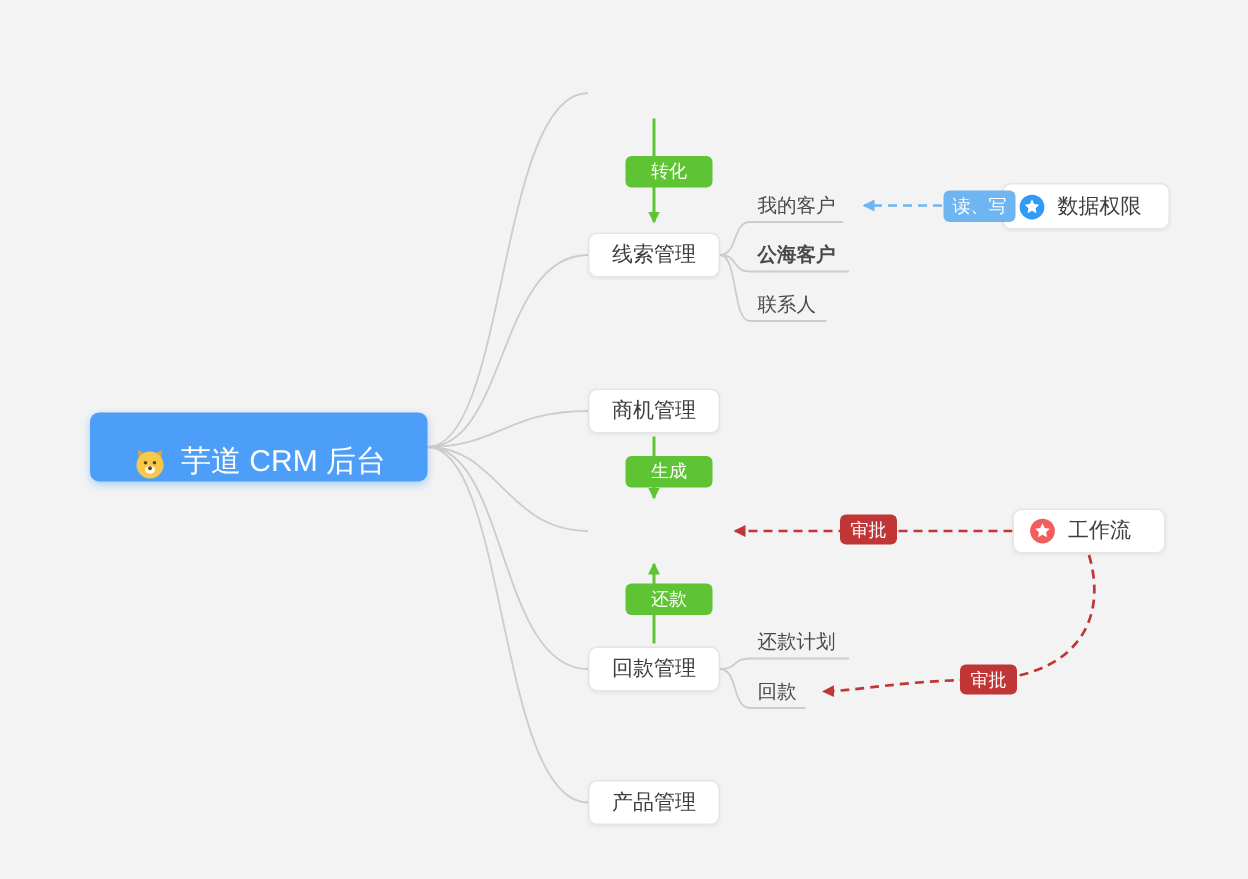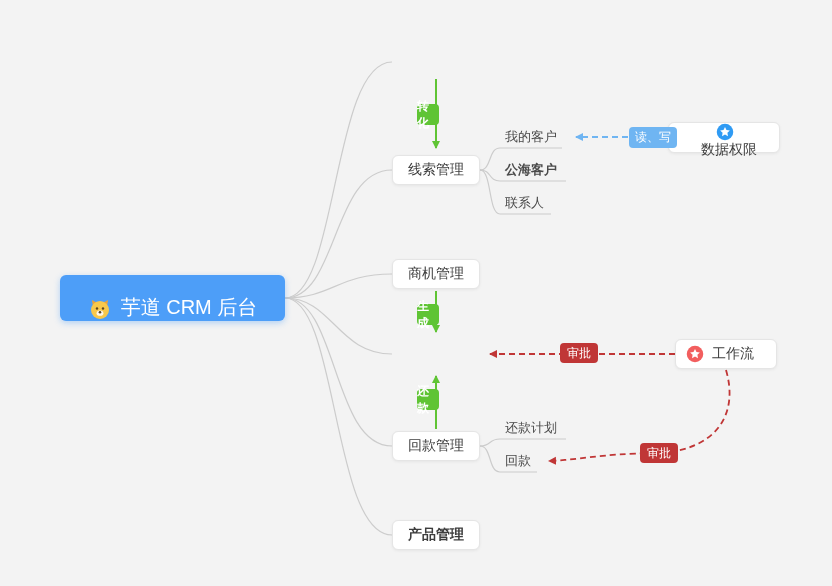--- a/index.html
+++ b/index.html
@@ -13,21 +13,21 @@
   .red-dash { fill:none; stroke:var(--red,#c03636); stroke-width:1.8; stroke-dasharray:6 4; }
   .node { position:absolute; background:#ffffff; border:1px solid var(--node-border,#e5e5e5); border-radius:6px;
           box-shadow:0 1px 3px rgba(0,0,0,.06); font-size:14px; color:#3d3d3d;
           display:flex; align-items:center; justify-content:center; }
   .node.with-icon { justify-content:flex-start; padding-left:10px; }
   .root { position:absolute; left:60px; top:275px; width:225px; height:46px; background:var(--root-blue,#4d9ef8);
           border-radius:6px; color:#ffffff; font-size:20px; display:flex; align-items:flex-end; justify-content:center;
           gap:9px; box-shadow:0 2px 6px rgba(77,158,248,.4); }
   .badge { position:absolute; color:#ffffff; font-size:12px; border-radius:4px;
            display:flex; align-items:center; justify-content:center; }
-  .badge.green { background:var(--green,#5fc434); width:22px; height:21px;font-weight:bold; }
+  .badge.green { background:var(--green,#5fc434); width:58px; height:21px; }
   .badge.blue  { background:var(--light-blue,#6fb5f2); width:48px; height:21px; }
   .badge.red   { background:var(--red,#c03636); width:38px; height:20px; }
   .sub-label { position:absolute; font-size:13px; color:#4a4a4a; height:18px; line-height:18px; white-space:nowrap; }
   .icon-circle { width:18px; height:18px; margin-right:8px; flex:0 0 auto; display:inline-flex; }
   .root-logo { width:24px; height:24px; display:inline-flex; }
 </style>
 </head>
 <body>
 
 <div class="canvas">
@@ -86,25 +86,25 @@
 
   <div class="node" style="left:392px; top:155px; width:88px; height:30px;">
     <span>线索管理</span>
   </div>
   <div class="node" style="left:392px; top:259px; width:88px; height:30px;">
     <span>商机管理</span>
   </div>
   <div class="node" style="left:392px; top:431px; width:88px; height:30px;">
     <span>回款管理</span>
   </div>
-  <div class="node" style="left:392px; top:520px; width:88px; height:30px;font-weight:bold;">
+  <div class="node" style="left:392px; top:520px; width:88px; height:30px;">
     <span>产品管理</span>
   </div>
 
-  <div class="node with-icon" style="left:668px; top:122px; width:112px; height:31px;flex-direction:column;">
+  <div class="node with-icon" style="left:668px; top:122px; width:112px; height:31px;">
     <span class="icon-circle">
       <svg width="18" height="18" viewBox="0 0 24 24">
         <circle cx="12" cy="12" r="11" fill="#2f9bf4"></circle>
         <path d="M12 5.2 L14 9.3 L18.5 9.9 L15.2 13 L16 17.5 L12 15.3 L8 17.5 L8.8 13 L5.5 9.9 L10 9.3 Z" fill="#ffffff"></path>
       </svg>
     </span>
     <span>数据权限</span>
   </div>
 
   <div class="node with-icon" style="left:675px; top:339px; width:102px; height:30px;">

